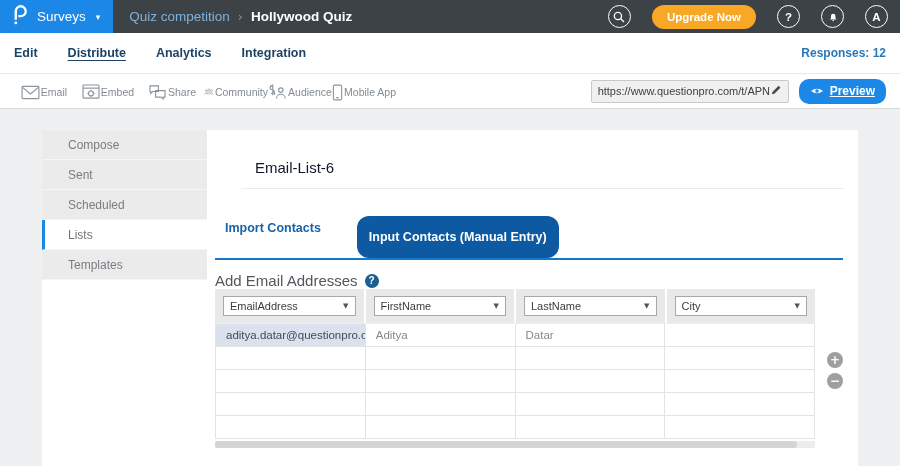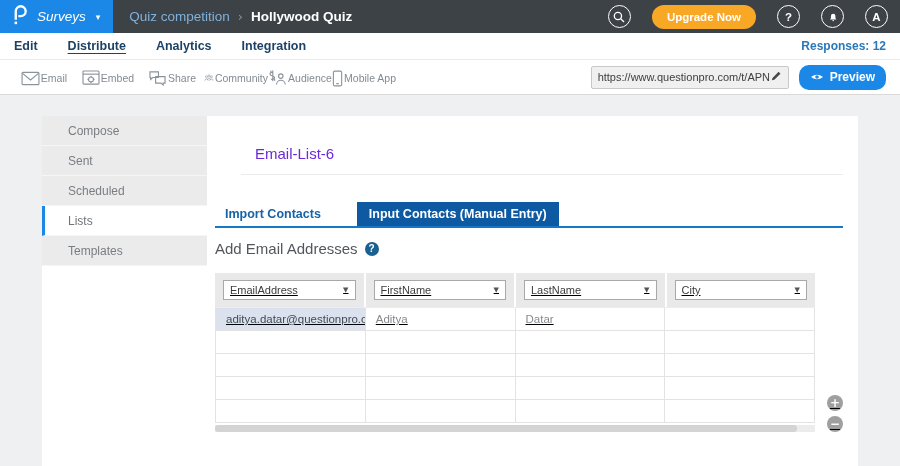--- a/index.html
+++ b/index.html
@@ -5,69 +5,69 @@
   :root{
     --accent:#1b87e6; --topbar:#3d4247; --upgrade:#f9a825; --tab-active:#0d5aa2;
     --link:#1563a8; --annotation:#dd1d1d; --hl-cell:#dbe2ee; --underline:#1878c8;
   }
   *{box-sizing:border-box;margin:0;padding:0;font-family:"Liberation Sans","DejaVu Sans",sans-serif;}
   body{width:900px;height:466px;overflow:hidden;background:#eef0f1;}
   .stage{width:900px;height:466px;position:relative;}
 
   
   .topbar{height:33px;background:var(--topbar);display:flex;align-items:center;}
-  .logo-area{background:var(--accent);height:33px;display:flex;align-items:center;gap:10px;padding:0 13px 0 12px;cursor:pointer;font-style:italic;}
+  .logo-area{background:var(--accent);height:33px;display:flex;align-items:center;gap:10px;padding:0 13px 0 12px;cursor:pointer;}
   .product-name{color:#fff;font-size:13.5px;}
   .caret{color:#fff;font-size:9px;font-family:"DejaVu Sans",sans-serif;}
   .breadcrumb{display:flex;align-items:center;gap:8px;margin-left:16px;font-size:13.5px;}
   .bc-parent{color:#7fb1dc;cursor:pointer;}
   .bc-sep{color:#8b9298;font-size:13px;font-family:"DejaVu Sans",sans-serif;}
   .bc-current{color:#fff;font-weight:600;}
   .topbar-right{margin-left:auto;display:flex;align-items:center;gap:21px;padding-right:12px;}
   .circle-btn{width:23px;height:23px;border:1.5px solid #fff;border-radius:50%;display:flex;align-items:center;justify-content:center;color:#fff;font-size:11.5px;font-weight:700;cursor:pointer;flex:none;}
   .upgrade-btn{background:var(--upgrade);color:#fff;border:none;font-size:11.5px;font-weight:700;padding:6px 15px;border-radius:13px;cursor:pointer;}
 
   
-  .surveynav{height:27px;background:#fff;display:flex;align-items:center;padding:0 14px;border-bottom:1px solid #e9e9e9;}
+  .surveynav{height:41px;background:#fff;display:flex;align-items:center;padding:0 14px;border-bottom:1px solid #e9e9e9;}
   .nav-item{font-size:12.5px;font-weight:600;color:#1d4266;margin-right:30px;cursor:pointer;text-decoration:none;}
   .nav-item.active{text-decoration:underline;text-underline-offset:3px;}
   .responses{margin-left:auto;font-size:12px;font-weight:600;color:#2b77b8;}
 
   
   .toolbar{height:35px;background:#fff;display:flex;align-items:center;border-bottom:1px solid #d9d9d9;padding:0 14px 0 12px;}
   .channels{display:flex;}
   .channel{width:64px;display:flex;flex-direction:row;align-items:center;justify-content:center;gap:1px;cursor:pointer;padding-top:2px;}
   .channel svg{stroke:#8b939b;fill:none;stroke-width:1.2;}
   .channel-label{font-size:10.5px;color:#828b93;white-space:nowrap;}
   .url-group{margin-left:auto;display:flex;align-items:center;gap:10px;}
   .url-box{width:198px;height:23px;background:#f0f0f0;border:1px solid #c8c8c8;border-radius:2px;display:flex;align-items:center;padding:0 6px;}
   .url-box input{flex:1;min-width:0;border:0;background:transparent;font-size:11px;color:#3e3e3e;outline:none;}
-  .preview-btn{height:25px;background:var(--accent);color:#fff;border:0;border-radius:10px;font-size:12px;font-weight:700;display:flex;align-items:center;gap:6px;padding:0 11px;cursor:pointer;}
+  .preview-btn{height:25px;background:var(--accent);color:#fff;border:0;border-radius:10px;font-size:12px;font-weight:700;display:flex;align-items:center;gap:6px;padding:0 11px;cursor:pointer;text-decoration:underline;}
 
   
   .page{background:#eef0f1;height:374px;padding-top:21px;}
   .card{margin-left:42px;width:816px;height:353px;background:#fff;display:flex;}
   .sidebar{width:165px;flex:none;}
   .side-item{height:30px;background:#ebebeb;display:flex;align-items:center;padding-left:26px;font-size:12px;color:#797e83;border-bottom:1px solid #f6f6f6;cursor:pointer;}
   .side-item.active{background:#fff;border-left:3px solid var(--accent);padding-left:23px;color:#6f757b;}
 
   .content{flex:1;padding:0 15px 0 8px;}
-  .list-title{margin:29px 0 0 40px;font-size:15px;color:#6d28d9;}
+  .list-title{margin:29px 0 0 40px;font-size:15px;color:#0f172a;}
   .title-divider{margin:12px 0 0 26px;border-top:1px solid #ebebeb;}
 
   .tabs{margin-top:27px;display:flex;border-bottom:2px solid var(--underline);gap:26px;}
   .tab{font-size:12.5px;font-weight:700;color:var(--link);padding:5px 10px;cursor:pointer;}
-  .tab.active{background:var(--tab-active);color:#fff;padding:5px 12px;}
+  .tab.active{background:var(--tab-active);color:#fff;padding:14px 12px;border-radius:12px;}
 
   .section-row{margin-top:12px;display:flex;align-items:center;}
   .section-title{font-size:15px;color:#53575c;}
   .help-icon{width:14px;height:14px;border-radius:50%;background:#1a6091;color:#fff;font-size:10px;font-weight:700;display:flex;align-items:center;justify-content:center;margin-left:7px;cursor:pointer;}
   .copy-link{margin-left:auto;font-size:12.5px;font-weight:700;color:var(--link);cursor:pointer;text-decoration:none;}
 
-  .table-zone{margin-top:16px;display:flex;align-items:flex-end;text-decoration:underline;}
+  .table-zone{margin-top:0;display:flex;align-items:center;}
   .grid{width:600px;}
   .grid-head{display:flex;gap:2px;background:#fff;}
   .head-cell{flex:1;background:#e9e9e9;padding:7px 8px;}
   .select{height:20px;background:#fff;border:1px solid #a8a8a8;display:flex;align-items:center;justify-content:space-between;padding:0 6px;cursor:pointer;}
   .select-label{font-size:11px;color:#3c3c3c;}
   .select-arrow{font-size:7px;color:#555;font-family:"DejaVu Sans",sans-serif;}
   .grid-body{border-left:1px solid #e3e3e3;border-top:1px solid #ededed;}
   .grid-row{display:flex;height:23px;border-bottom:1px solid #e3e3e3;}
   .cell{flex:1;border-right:1px solid #e3e3e3;display:flex;align-items:center;padding:0 10px;font-size:11.5px;color:#85898e;overflow:hidden;white-space:nowrap;cursor:text;}
   .cell.hl{background:var(--hl-cell);color:#414b59;}

